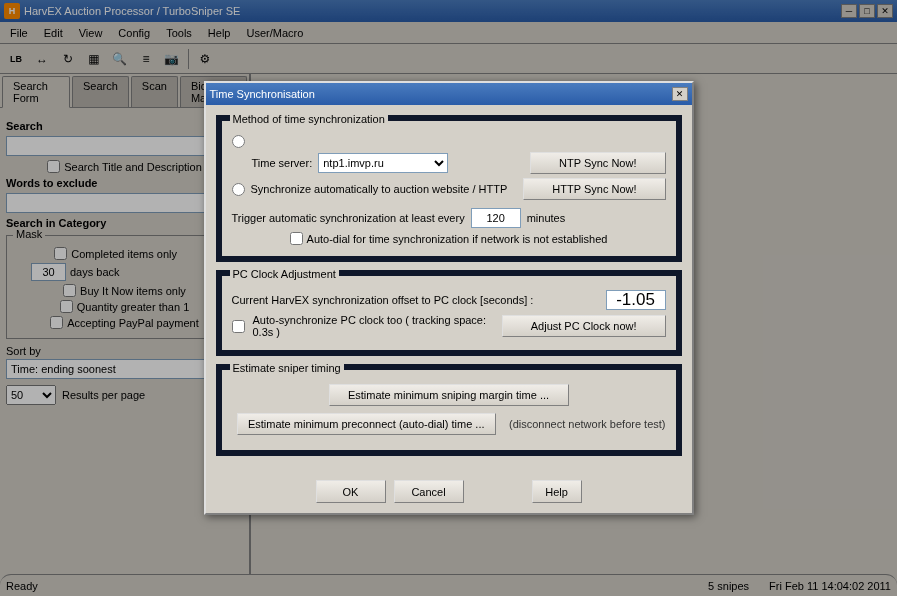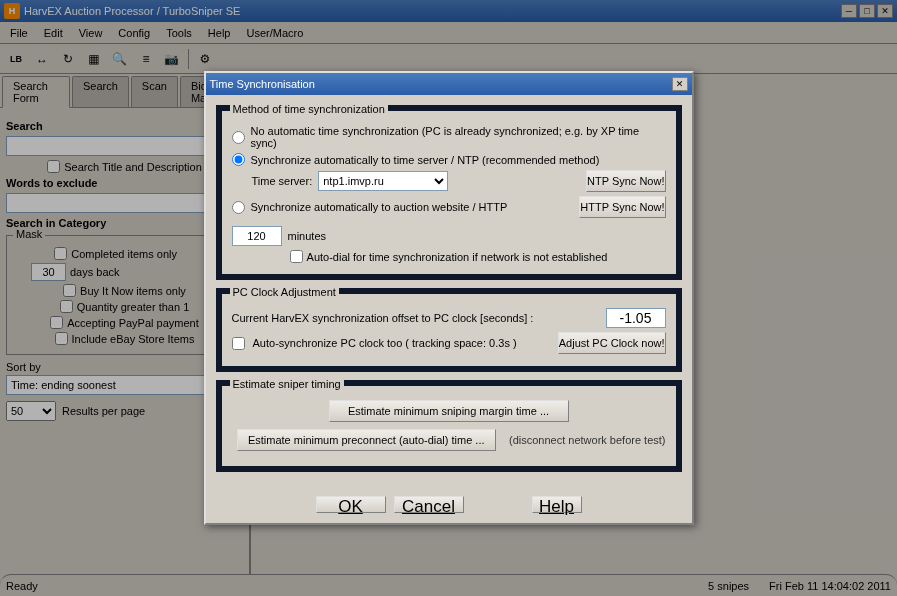--- a/index.html
+++ b/index.html
@@ -294,21 +294,21 @@
     }
     .server-select {
       width: 130px;
       height: 20px;
       font-size: 11px;
       border: 1px solid #7f9db9;
       background: white;
     }
     .dialog-btn {
       height: 22px;
-      padding: 0 0;
+      padding: 0 28px;
       background: linear-gradient(to bottom, #f0ede8, #d4d0c8);
       border: 1px solid #808080;
       border-top-color: #dfdfdf;
       border-left-color: #dfdfdf;
       cursor: pointer;
       font-size: 11px;
       white-space: nowrap;
     }
     .ntp-btn {
       margin-left: auto;
@@ -326,21 +326,21 @@
       background: white;
       text-align: center;
       font-size: 11px;
     }
     .clock-value {
       width: 60px;
       height: 20px;
       border: 1px solid #7f9db9;
       background: white;
       text-align: center;
-      font-size: 14px;
+      font-size: 17px;
       padding: 1px 3px;
     }
     .clock-row {
       display: flex;
       align-items: center;
       gap: 8px;
       margin: 4px 0;
       justify-content: space-between;
     }
     .estimate-btn {
@@ -361,28 +361,27 @@
       color: #333;
     }
     .dialog-footer {
       display: flex;
       justify-content: center;
       gap: 8px;
       padding: 6px 10px 10px;
     }
     .footer-btn {
       width: 70px;
-      height: 17px;
+      height: 23px;
       background: linear-gradient(to bottom, #f0ede8, #d4d0c8);
       border: 1px solid #808080;
       border-top-color: #dfdfdf;
       border-left-color: #dfdfdf;
       cursor: pointer;
-      font-size: 17px;
-      text-decoration: underline;
+      font-size: 11px;
     }
     .sort-row {
       display: flex;
       align-items: center;
       gap: 4px;
       margin: 2px 0;
     }
     .number-select {
       width: 50px;
       height: 20px;
@@ -469,24 +468,20 @@
           <span>Buy It Now items only</span>
         </div>
         <div class="checkbox-row">
           <input type="checkbox" style="">
           <span>Quantity greater than 1</span>
         </div>
         <div class="checkbox-row">
           <input type="checkbox" style="">
           <span>Accepting PayPal payment</span>
         </div>
-        <div class="checkbox-row">
-          <input type="checkbox" style="">
-          <span>Include eBay Store Items</span>
-        </div>
       </div>
 
       <div class="sort-row" style="margin-top:4px;">
         <span>Sort by</span>
       </div>
       <select style="width:100%;height:20px;font-size:11px;border:1px solid #7f9db9;background:white;">
         <option value="Time: ending soonest">Time: ending soonest</option>
       </select>
 
       <div style="display:flex;align-items:center;gap:6px;margin-top:6px;">
@@ -517,43 +512,39 @@
       <button class="title-btn">✕</button>
     </div>
 
     <div class="dialog-content">
 
       <div class="dialog-section">
         <span class="dialog-section-title">Method of time synchronization</span>
 
         <div class="radio-row">
           <input type="radio" name="sync-method" style="">
-          <span>No automatic time synchronization (PC is already synchronized; e.g. by XP time sync)</span>
-        </div>
-
-        <div class="radio-row">
-          <input type="radio" name="sync-method" checked="" style="">
-          <span>Synchronize automatically to time server / NTP (recommended method)</span>
-        </div>
+        </div>
+
 
         <div class="server-row">
           <span>Time server:</span>
           <select class="server-select">
             <option value="ntp1.imvp.ru">ntp1.imvp.ru</option>
           </select>
           <button class="dialog-btn ntp-btn">NTP Sync Now!</button>
         </div>
 
         <div class="radio-row">
           <input type="radio" name="sync-method" style="">
           <span>Synchronize automatically to auction website / HTTP</span>
           <button class="dialog-btn" style="margin-left:auto;">HTTP Sync Now!</button>
         </div>
 
         <div class="minutes-row">
+          <span>Trigger automatic synchronization at least every</span>
           <input type="text" class="minutes-input" value="120" style="">
           <span>minutes</span>
         </div>
 
         <div class="checkbox-row">
           <input type="checkbox" style="">
           <span>Auto-dial for time synchronization if network is not established</span>
         </div>
       </div>
 

